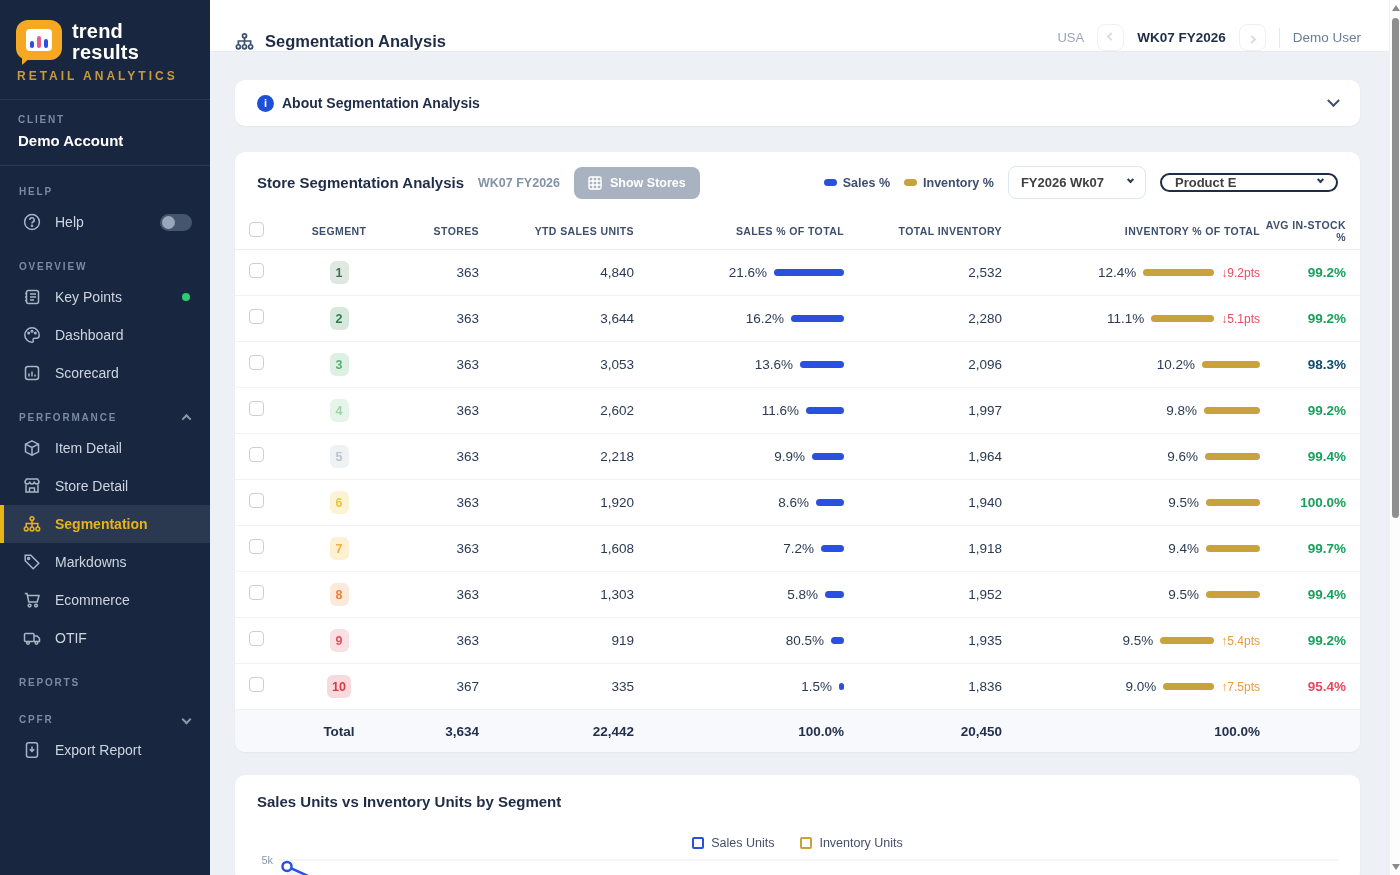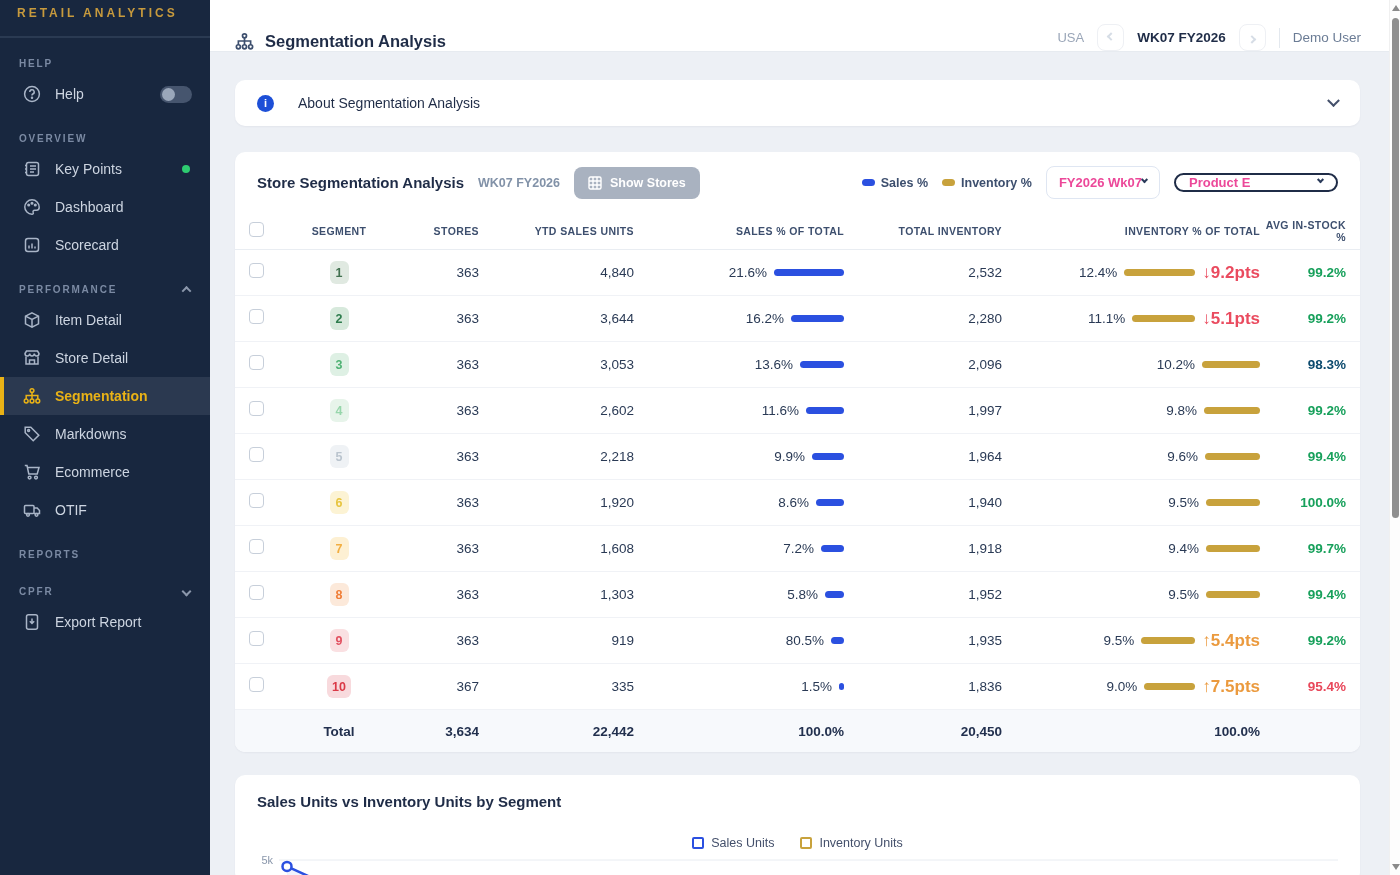--- a/index.html
+++ b/index.html
@@ -45,47 +45,47 @@
   .nav-btn .chev.right { transform:rotate(-45deg) translate(-1px,1px); }
   .period-lbl { font-size:13.5px; font-weight:700; color:#1f2c47; }
   .vdiv { width:1px; height:20px; background:#e3e8ee; }
   .user-lbl { font-size:13.5px; color:#6b7c95; }
 
   .content { padding:28px 29px 0 25px; }
   .card { background:#fff; border-radius:10px; box-shadow:0 1px 2px rgba(30,45,80,0.05); }
 
   .about-card { height:46px; display:flex; align-items:center; padding:0 22px; margin-bottom:26px; cursor:pointer; }
   .info-icon { width:17px; height:17px; border-radius:50%; background:#1d4fd7; color:#fff; font-size:11px; font-weight:700; display:flex; align-items:center; justify-content:center; font-style:normal; }
-  .about-title { margin-left:24px; font-size:14px; font-weight:400; color:#1f2c47; }
+  .about-title { margin-left:8px; font-size:14px; font-weight:700; color:#1f2c47; }
   .about-chev { margin-left:auto; width:9px; height:9px; border-right:2px solid #44506b; border-bottom:2px solid #44506b; transform:rotate(45deg) translate(-2px,-2px); }
 
   
   .tc-head { display:flex; align-items:center; gap:14px; padding:14px 22px 13px 22px; }
   .tc-title { font-size:15px; font-weight:700; color:#1f2c47; }
   .tc-period { font-size:12.5px; font-weight:600; color:#8292a8; }
   .show-stores { display:flex; align-items:center; gap:8px; background:#a9b2c0; color:#fff; font-size:12.5px; font-weight:700; border:none; border-radius:8px; padding:9px 14px; cursor:pointer; font-family:inherit; }
   .tc-right { margin-left:auto; display:flex; align-items:center; gap:14px; }
   .legend-item { display:flex; align-items:center; gap:6px; font-size:12.5px; font-weight:600; color:#3d4f6e; cursor:pointer; }
   .legend-pill { width:13px; height:7px; border-radius:3.5px; }
-  .selectbox { display:flex; align-items:center; gap:0; border:1px solid #dfe6f2; border-radius:8px; padding:8px 12px; font-size:13px; font-weight:600; color:#ec4899; cursor:pointer; background:#fff; }
+  .selectbox { display:flex; align-items:center; gap:24px; border:1px solid #dfe6f2; border-radius:8px; padding:8px 12px; font-size:13px; font-weight:600; color:#404040; cursor:pointer; background:#fff; }
   .selectbox .chev { width:5px; height:5px; border-color:#2a3a5a; transform:rotate(45deg) translate(-2px,-2px); }
-  .selectbox.product { border:2px solid #1f2c47; border-radius:10px; width:164px; justify-content:space-between; padding:0 13px; }
+  .selectbox.product { border:2px solid #1f2c47; border-radius:10px; width:178px; justify-content:space-between; padding:0 13px; }
 
   .t-grid { display:grid; grid-template-columns:40px 100px 90px 155px 210px 158px 258px 1fr; align-items:center; padding:0 14px; }
   .t-head { height:38px; border-bottom:1px solid #e9edf2; }
   .t-head div { font-size:10.5px; font-weight:700; letter-spacing:0.4px; color:#3d4f6e; }
   .t-row { height:46px; border-bottom:1px solid #f0f2f6; }
   .cb { width:15px; height:15px; border:1.5px solid #c7cfda; border-radius:4px; background:#fff; cursor:pointer; display:inline-block; }
   .c-center { text-align:center; }
   .c-right { text-align:right; }
   .num { font-size:13.5px; font-weight:500; color:#2a3a55; }
   .badge { display:inline-flex; align-items:center; justify-content:center; min-width:19px; height:23px; padding:0 5px; border-radius:6px; font-size:12.5px; font-weight:700; }
   .pct-cell { display:flex; justify-content:flex-end; align-items:center; gap:7px; }
   .bar { height:7px; border-radius:4px; }
-  .pts { font-size:17px; font-weight:700; white-space:nowrap; }
+  .pts { font-size:12px; font-weight:400; white-space:nowrap; }
   .instock { font-size:13.5px; font-weight:700; }
   .t-total { height:42px; background:#f7f9fc; border-radius:0 0 10px 10px; }
   .t-total div { font-size:13.5px; font-weight:700; color:#22304e; }
 
   
   .chart-card { margin-top:23px; padding:18px 22px 0 22px; height:107px; overflow:hidden; }
   .chart-title { font-size:15px; font-weight:700; color:#1f2c47; }
   .chart-legend { display:flex; justify-content:center; gap:26px; margin-top:26px; }
   .cl-item { display:flex; align-items:center; gap:7px; font-size:12.5px; color:#44506b; cursor:pointer; }
   .cl-swatch { width:12px; height:12px; border-radius:2px; background:#fff; border:2.5px solid; }
@@ -96,23 +96,39 @@
   .sb-up { position:absolute; top:5px; left:1.5px; width:0; height:0; border-left:4px solid transparent; border-right:4px solid transparent; border-bottom:6px solid #8a8a8a; cursor:pointer; }
   .sb-down { position:absolute; bottom:5px; left:1.5px; width:0; height:0; border-left:4px solid transparent; border-right:4px solid transparent; border-top:6px solid #8a8a8a; cursor:pointer; }
   .sb-thumb { position:absolute; top:18px; left:2px; width:7px; height:500px; background:#8f8f8f; border-radius:4px; cursor:pointer; }
 </style>
 </head>
 <body>
 
 <div class="app">
 
   <aside class="sidebar">
+    <div class="logo-row">
+      <div class="logo-bubble">
+        <div class="logo-bars">
+          <i style="height:7px;background:#2b50e0"></i>
+            <i style="height:12px;background:#e85d8a"></i>
+            <i style="height:9px;background:#2b50e0"></i>
+        </div>
+      </div>
+      <div class="logo-text">
+        <span>trend</span><br><span>results</span>
+      </div>
+    </div>
     <div class="tagline">RETAIL ANALYTICS</div>
     <div class="sdivider"></div>
 
+    <div class="client">
+      <div class="mini-label">CLIENT</div>
+      <div class="client-name">Demo Account</div>
+    </div>
     <div class="sdivider" style="margin-top:0"></div>
 
     <div class="section-label">
         <span>HELP</span>
       </div>
     <div class="nav-item">
       <svg width="18" height="18" viewBox="0 0 18 18" fill="none" stroke-width="1.5">
           <circle cx="9" cy="9" r="7.4"></circle>
           <path d="M6.8 7a2.2 2.2 0 1 1 3 2c-.7.4-.8.8-.8 1.5"></path>
           <circle cx="9" cy="12.8" r="0.5" fill="#a9b5c7"></circle>

